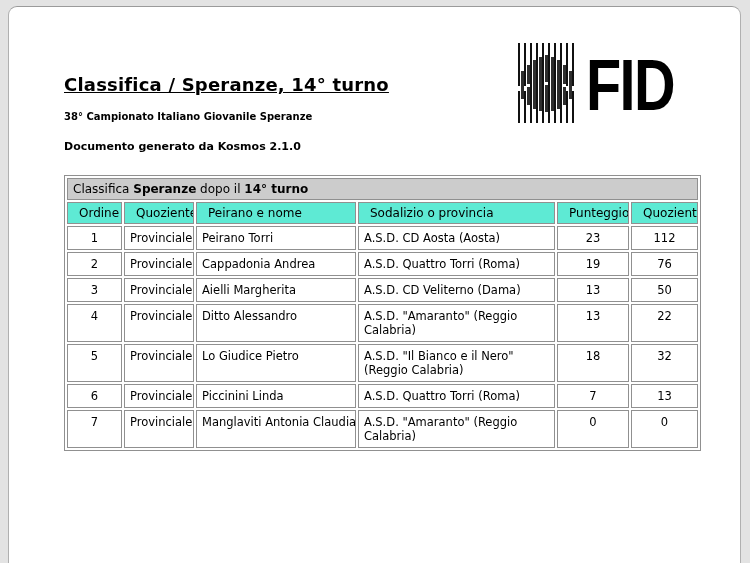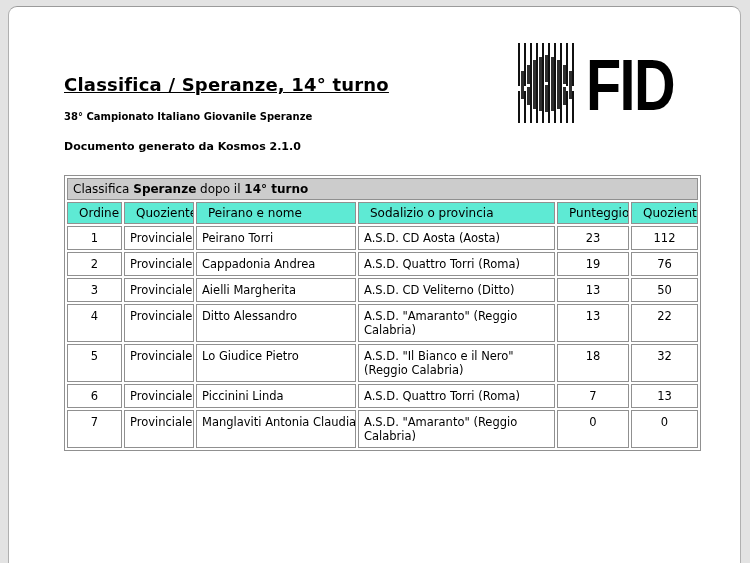--- a/index.html
+++ b/index.html
@@ -148,21 +148,21 @@
     <td>Provinciale</td>
     <td class="nowrap">Cappadonia Andrea</td>
     <td>A.S.D. Quattro Torri (Roma)</td>
     <td class="c">19</td>
     <td class="c">76</td>
   </tr>
           <tr>
     <td class="c">3</td>
     <td>Provinciale</td>
     <td class="nowrap">Aielli Margherita</td>
-    <td>A.S.D. CD Veliterno (Ditto)</td>
+    <td>A.S.D. CD Veliterno (Dama)</td>
     <td class="c">13</td>
     <td class="c">50</td>
   </tr>
           <tr>
     <td class="c">4</td>
     <td>Provinciale</td>
     <td class="nowrap">Ditto Alessandro</td>
     <td>A.S.D. "Amaranto" (Reggio Calabria)</td>
     <td class="c">13</td>
     <td class="c">22</td>

